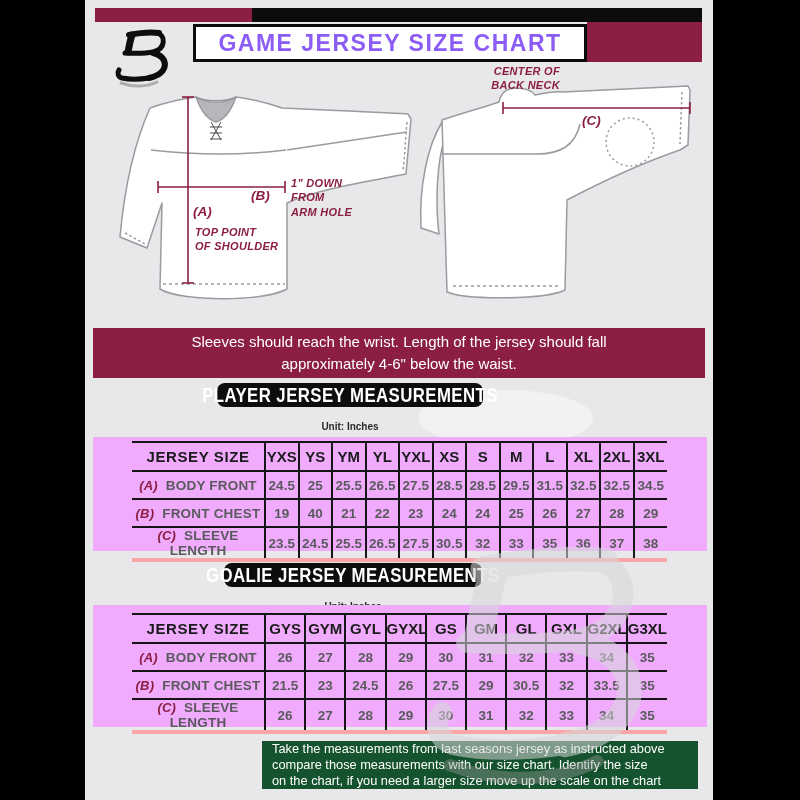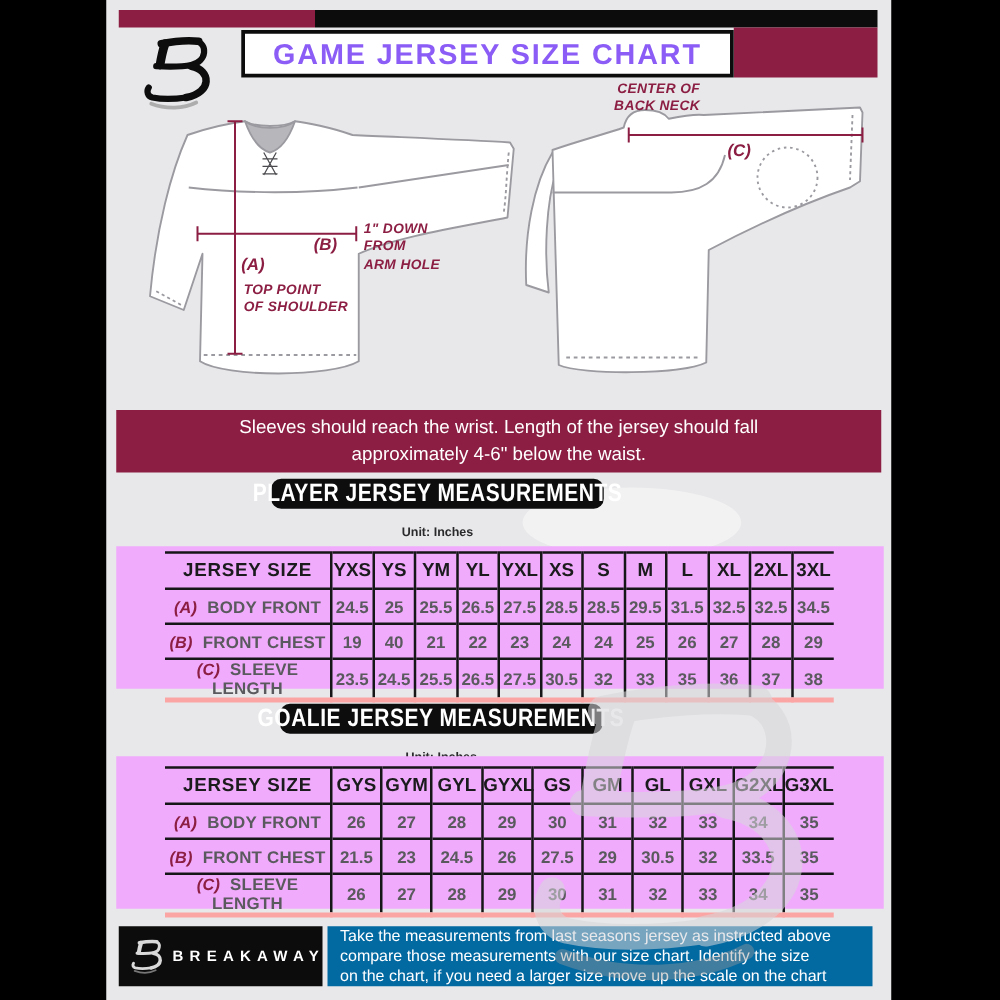--- a/index.html
+++ b/index.html
@@ -50,21 +50,21 @@
   table.meas td{font-size:13.5px;font-weight:700;color:#5a5a5e;}
   th.lblcell{font-size:12px;letter-spacing:.6px;font-weight:700;color:#1b1b1d;}
   td.lblcell{text-align:left;padding-left:13px;font-size:12.5px;font-weight:700;
              color:#1b1b1d;letter-spacing:.2px;}
   .rowkey{color:#8b1e42;font-style:italic;margin-right:8px;font-size:13px;font-weight:700;}
   
   .footer-brand{position:absolute;left:95px;top:741px;width:163px;height:48px;background:#0c0c0d;
                 display:flex;align-items:center;padding-left:9px;box-sizing:border-box;z-index:2;}
   .footer-brand svg{width:28px;height:30px;stroke:#d9d9d9;flex:0 0 auto;}
   .footer-brand .brand-text{color:#fff;font-weight:700;font-size:12px;letter-spacing:5px;margin-left:6px;}
-  .footer-note{position:absolute;left:262px;top:741px;width:436px;height:48px;background:#0369a1;
+  .footer-note{position:absolute;left:262px;top:741px;width:436px;height:48px;background:#14532d;
                color:#fff;display:flex;align-items:center;box-sizing:border-box;padding:12px 10px;
                font-size:12.8px;line-height:1.24;white-space:pre-line;z-index:2;}
   
   .wm{position:absolute;left:372px;top:532px;width:336px;height:262px;opacity:.55;
       stroke:#d7d7db;z-index:3;pointer-events:none;}
   .wm-ellipse{position:absolute;left:418px;top:390px;width:175px;height:56px;border-radius:50%;
               background:rgba(255,255,255,.45);z-index:1;pointer-events:none;}
 </style>
 </head>
 <body>
@@ -324,23 +324,17 @@
             <td>31</td>
             <td>32</td>
             <td>33</td>
             <td>34</td>
             <td>35</td>
           </tr>
         </tbody>
       </table>
   </div>
 
-  <div class="footer-brand">
-    <svg viewBox="0 0 60 64">
-        <use href="#bwlogo"></use>
-      </svg>
-    <span class="brand-text">BREAKAWAY</span>
-  </div>
   <div class="footer-note">Take the measurements from last seasons jersey as instructed above
 compare those measurements  with our size chart. Identify the size
 on the chart, if you need a larger size move up the scale on the chart</div>
 
 </div>
 
 </body></html>

